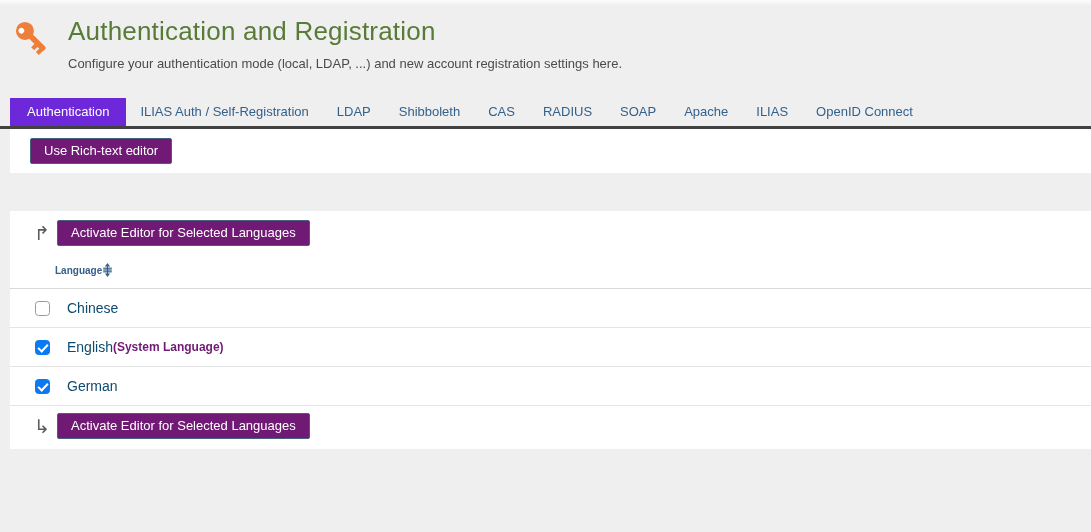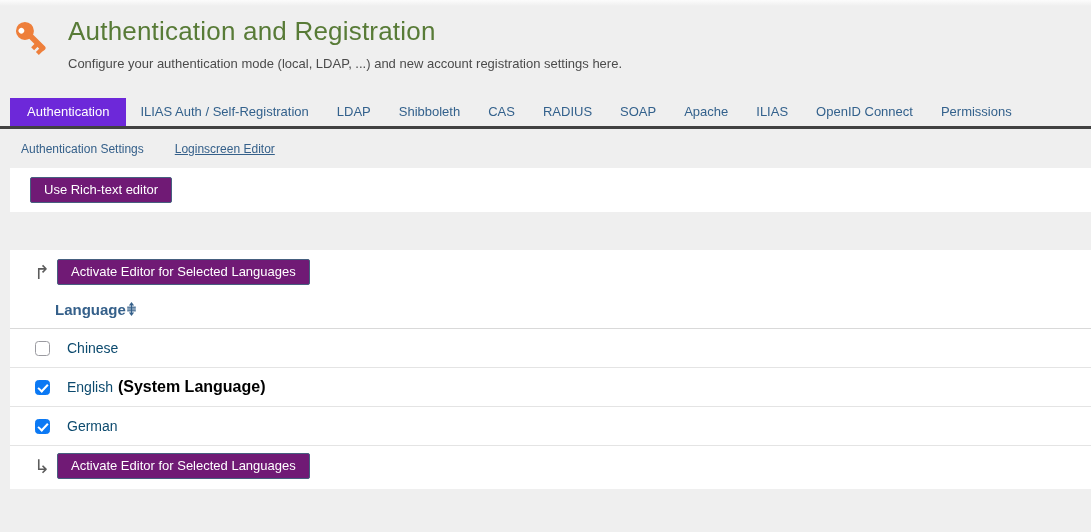--- a/index.html
+++ b/index.html
@@ -33,27 +33,27 @@
   .gap { height:38px; }
 
   
   .cmd-row { display:flex; align-items:center; padding:9px 0 7px 24px; }
   .cmd-row.bottom { padding:7px 0 10px 24px; }
   .apply-arrow { font-family:"DejaVu Sans",sans-serif; font-size:19px; color:#5c5c5c; width:22px; line-height:20px; }
   .cmd-row .btn { margin-left:0; }
   .cmd-row .apply-arrow { margin-right:1px; }
 
   .table-header { display:flex; align-items:center; padding:8px 0 9px 45px; border-bottom:1px solid #d9d9d9; }
-  .col-header { font-size:15px; color:#35608a; font-weight:700; cursor:pointer; display:flex; align-items:center; }
+  .col-header { font-size:10px; color:#35608a; font-weight:700; cursor:pointer; display:flex; align-items:center; }
   .sort-icon { display:inline-block; margin-top:2px; }
 
   .lang-row { display:flex; align-items:center; height:39px; padding-left:25px; border-bottom:1px solid #e4e4e4; }
   .lang-row:last-of-type { border-bottom:none; }
   .lang-label { font-size:14px; color:#0c4a6e; margin-left:17px; }
-  .lang-note { font-size:16px; font-weight:700; color:#000000; margin-left:5px; }
+  .lang-note { font-size:12px; font-weight:700; color:#701a75; }
 
   
   .cb { position:relative; width:15px; height:15px; border:1.5px solid #9a9aa0; border-radius:3.5px; background:#ffffff; cursor:pointer; flex:none; }
   .cb.checked { background:#0b79f4; border-color:#0b79f4; }
   .cb.checked::after { content:""; position:absolute; left:4.3px; top:1.2px; width:4px; height:8px;
                        border-right:2px solid #ffffff; border-bottom:2px solid #ffffff; transform:rotate(43deg); }
 </style>
 </head>
 <body>
 
@@ -78,27 +78,22 @@
     <div class="tab active">Authentication</div>
     <div class="tab">ILIAS Auth / Self-Registration</div>
     <div class="tab">LDAP</div>
     <div class="tab">Shibboleth</div>
     <div class="tab">CAS</div>
     <div class="tab">RADIUS</div>
     <div class="tab">SOAP</div>
     <div class="tab">Apache</div>
     <div class="tab">ILIAS</div>
     <div class="tab">OpenID Connect</div>
-    <div class="tab">Permissions</div>
   </div>
 
-  <div class="subtabbar">
-    <span class="subtab">Authentication Settings</span>
-    <span class="subtab link">Loginscreen Editor</span>
-  </div>
 
   <div class="panel editor-panel">
     <button class="btn">Use Rich-text editor</button>
   </div>
 
   <div class="gap"></div>
 
   <div class="panel lang-table">
 
     <div class="cmd-row top">

